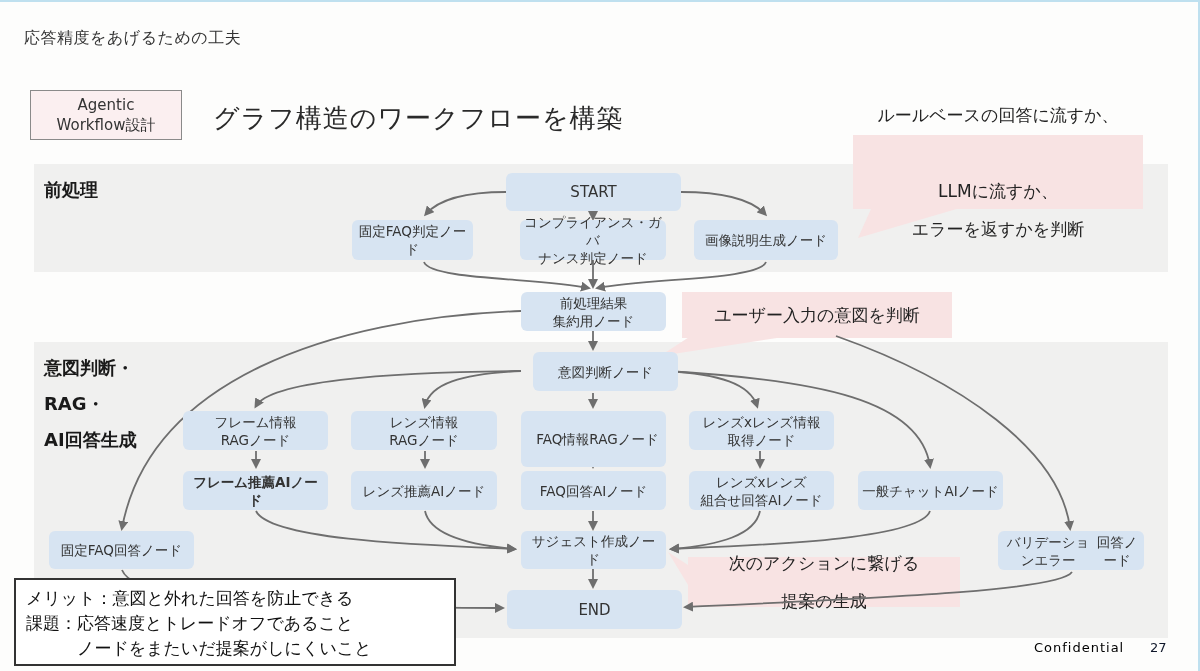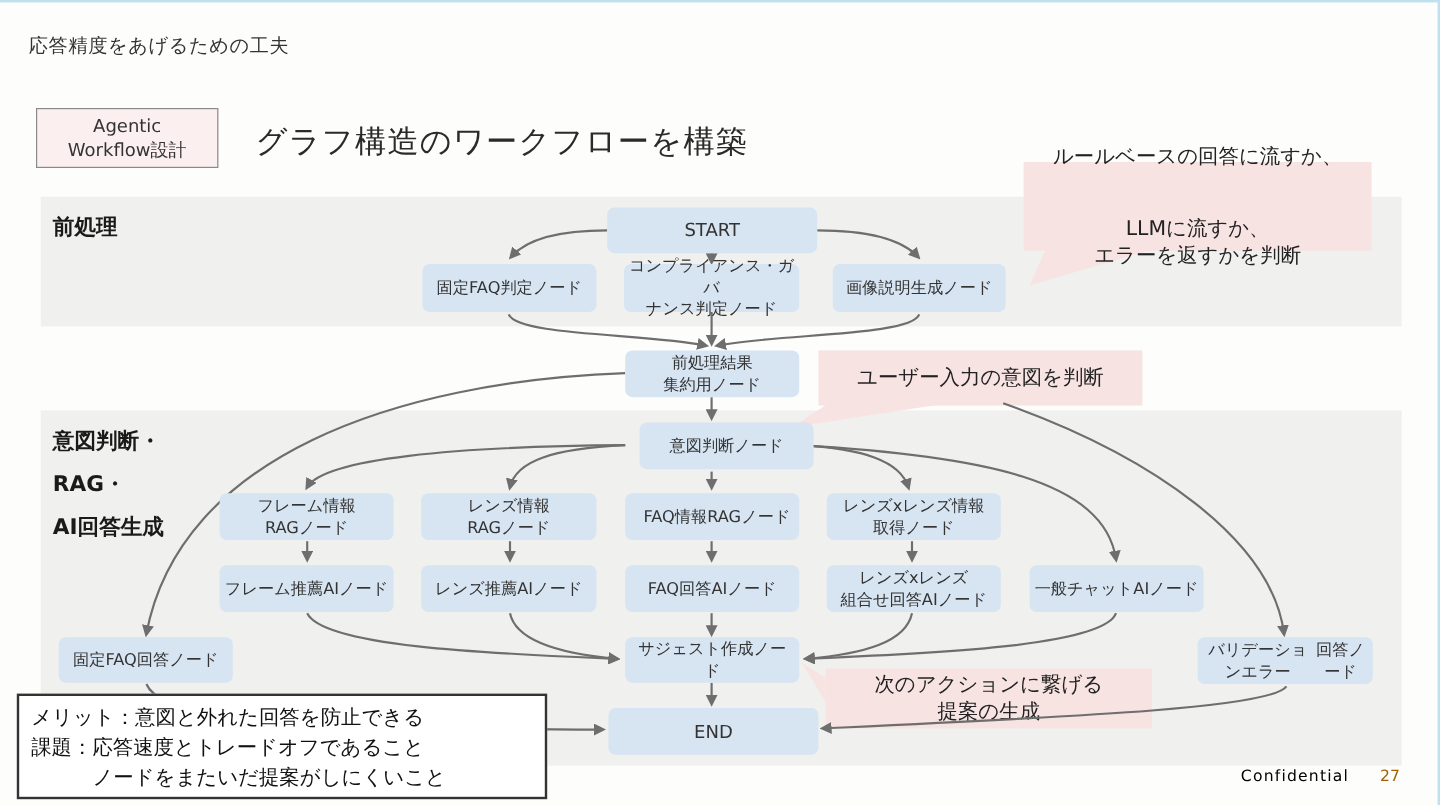--- a/index.html
+++ b/index.html
@@ -29,31 +29,31 @@
     .band-label-intent { left: 44px; top: 350px; }
     .node {
       position: absolute; background: #d7e4f2; border-radius: 6px;
       display: flex; align-items: center; justify-content: center; text-align: center;
       font-size: 13.5px; line-height: 18px; color: #333; box-sizing: border-box; padding: 0 4px;
     }
     .node.big { font-size: 15px; }
     .callout {
       position: absolute; background: #f8e3e3; color: #222;
       display: flex; flex-direction: column; align-items: center; justify-content: center; text-align: center;
-      font-size: 17px; line-height: 24px;
+      font-size: 17px; line-height: 24px; gap: 16px;
     }
     svg.edges { position: absolute; left: 0; top: 0; }
     .note-box {
       left: 14px; top: 578px; width: 442px; height: 88px; box-sizing: border-box;
       background: #ffffff; border: 2px solid #333;
       padding: 6px 10px; font-size: 17px; line-height: 25px; color: #111;
     }
     .note-line { white-space: pre; }
     .footer-conf { left: 1034px; top: 640px; font-size: 13px; color: #000000; letter-spacing: 1px; }
-    .footer-page { left: 1150px; top: 640px; font-size: 13px; color: #a16207; }
+    .footer-page { left: 1150px; top: 640px; font-size: 13px; color: #0f172a; }
   </style>
 </head>
 <body>
 
 <div class="frame-top"></div>
 <div class="frame-right"></div>
 
 <div class="abs slide-heading">応答精度をあげるための工夫</div>
 
 <div class="abs tag-box">
@@ -134,21 +134,21 @@
     <path d="M593,569 L593,586" marker-end="url(#ah)"></path>
 
     <path d="M122,570 C130,590 180,607 502,608" marker-end="url(#ah)"></path>
 
     <path d="M1072,572 C1060,590 900,597 686,607" marker-end="url(#ah)"></path>
   </g>
 </svg>
 
 <div class="node big" style="left:506px; top:173px; width:175px; height:38px;">START</div>
 
-<div class="node" style="left:352px; top:220px; width:145px; height:40px;">固定FAQ判定ノード</div>
+<div class="node" style="left:352px; top:220px; width:121px; height:40px;">固定FAQ判定ノード</div>
 <div class="node" style="left:520px; top:220px; width:146px; height:40px; flex-direction:column;">
   <span>コンプライアンス・ガバ</span>
   <span>ナンス判定ノード</span>
 </div>
 <div class="node" style="left:694px; top:220px; width:144px; height:40px;">画像説明生成ノード</div>
 
 <div class="node" style="left:521px; top:292px; width:145px; height:39px; flex-direction:column;">
   <span>前処理結果</span>
   <span>集約用ノード</span>
 </div>
@@ -156,27 +156,27 @@
 <div class="node" style="left:521px; top:352px; width:145px; height:39px;margin-left:12px;">意図判断ノード</div>
 
 <div class="node" style="left:183px; top:411px; width:145px; height:39px; flex-direction:column;">
   <span>フレーム情報</span>
   <span>RAGノード</span>
 </div>
 <div class="node" style="left:351px; top:411px; width:146px; height:39px; flex-direction:column;">
   <span>レンズ情報</span>
   <span>RAGノード</span>
 </div>
-<div class="node" style="left:521px; top:411px; width:145px; height:39px;padding-left:12px;">FAQ情報RAGノード</div>
+<div class="node" style="left:521px; top:411px; width:145px; height:56px;padding-left:12px;">FAQ情報RAGノード</div>
 <div class="node" style="left:689px; top:411px; width:145px; height:39px; flex-direction:column;align-items:center;">
   <span>レンズxレンズ情報</span>
   <span>取得ノード</span>
 </div>
 
-<div class="node" style="left:183px; top:471px; width:145px; height:39px;">フレーム推薦AIノード</div>
+<div class="node" style="left:183px; top:471px; width:145px; height:39px;font-weight:bold;">フレーム推薦AIノード</div>
 <div class="node" style="left:351px; top:471px; width:146px; height:39px;">レンズ推薦AIノード</div>
 <div class="node" style="left:521px; top:471px; width:145px; height:39px;">FAQ回答AIノード</div>
 <div class="node" style="left:689px; top:471px; width:145px; height:39px; flex-direction:column;">
   <span>レンズxレンズ</span>
   <span>組合せ回答AIノード</span>
 </div>
 <div class="node" style="left:858px; top:471px; width:145px; height:39px;">一般チャットAIノード</div>
 
 <div class="node" style="left:49px; top:531px; width:145px; height:38px;">固定FAQ回答ノード</div>
 <div class="node" style="left:521px; top:531px; width:145px; height:38px;">サジェスト作成ノード</div>

